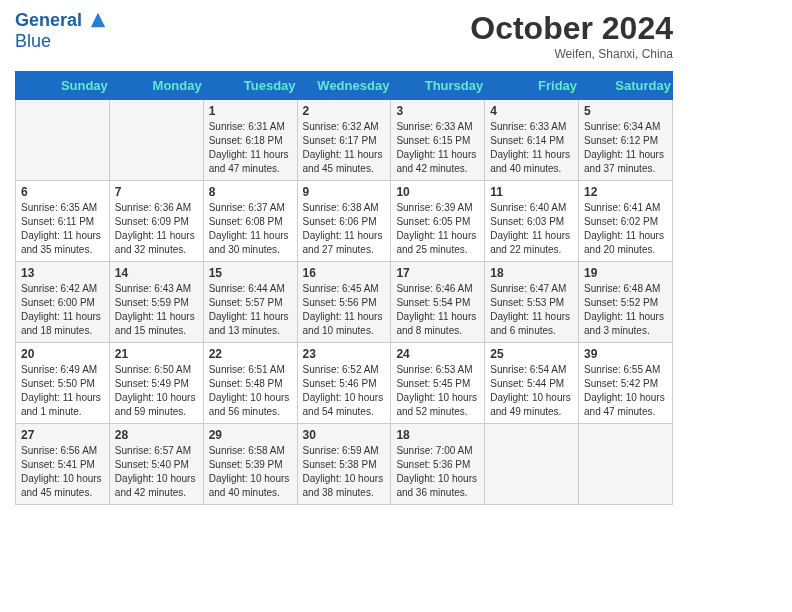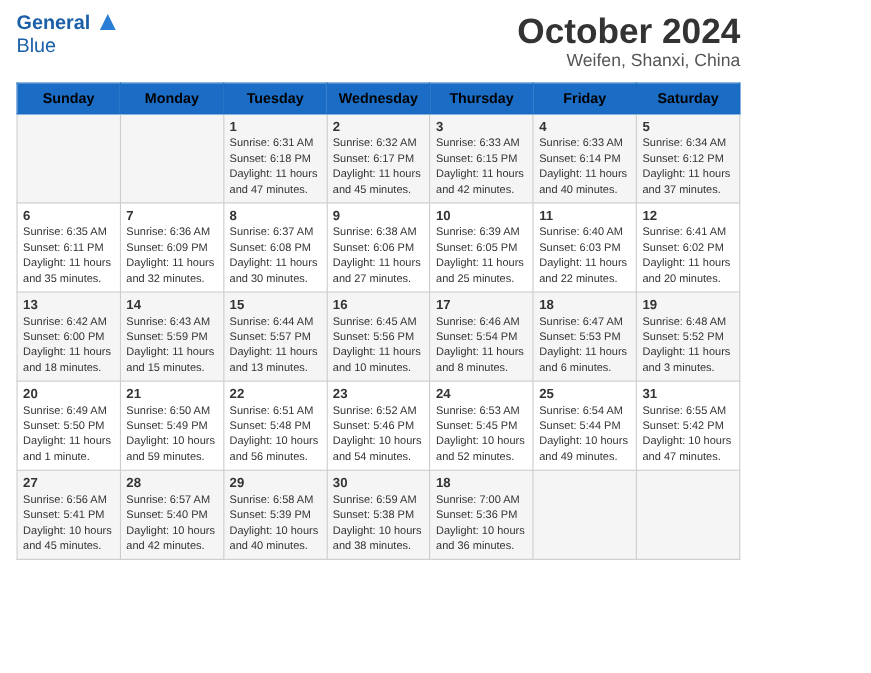--- a/index.html
+++ b/index.html
@@ -26,32 +26,32 @@
     .title-area {
       text-align: right;
       margin-left: 28px;
     }
     .month-title {
       font-size: 32px;
       font-weight: bold;
       color: #333;
     }
     .location {
-      font-size: 16px;
+      font-size: 12px;
       color: #555;
     }
     table {
       width: 100%;
       border-collapse: collapse;
     }
     thead tr th {
       background-color: #1a6cc4;
-      color: #000000;
+      color: #5eead4;
       padding: 6px 1px;
-      text-align: center;
+      text-align: right;
       font-size: 13px;
       border: 1px solid #1a6cc4;
     }
     tbody tr td {
       border: 1px solid #ccc;
       vertical-align: top;
       padding: 4px 5px;
       font-size: 10.5px;
       color: #333;
       height: 80px;
@@ -216,21 +216,21 @@
           </td>
           <td>
             <span class="day-num">24</span>
             <div class="day-info">Sunrise: 6:53 AM<br>Sunset: 5:45 PM<br>Daylight: 10 hours and 52 minutes.</div>
           </td>
           <td>
             <span class="day-num">25</span>
             <div class="day-info">Sunrise: 6:54 AM<br>Sunset: 5:44 PM<br>Daylight: 10 hours and 49 minutes.</div>
           </td>
           <td>
-            <span class="day-num">31</span>
+            <span class="day-num">39</span>
             <div class="day-info">Sunrise: 6:55 AM<br>Sunset: 5:42 PM<br>Daylight: 10 hours and 47 minutes.</div>
           </td>
         </tr>
         <tr>
           <td>
             <span class="day-num">27</span>
             <div class="day-info">Sunrise: 6:56 AM<br>Sunset: 5:41 PM<br>Daylight: 10 hours and 45 minutes.</div>
           </td>
           <td>
             <span class="day-num">28</span>

